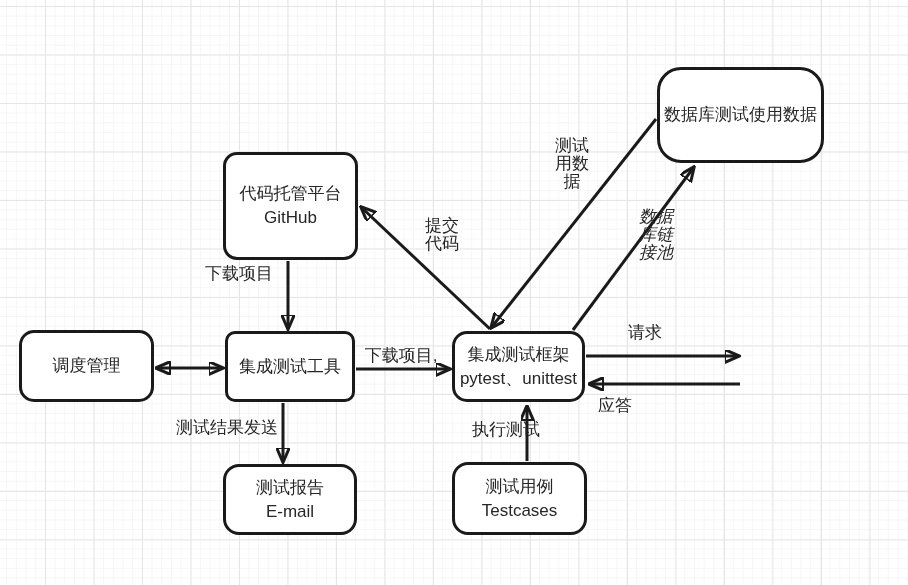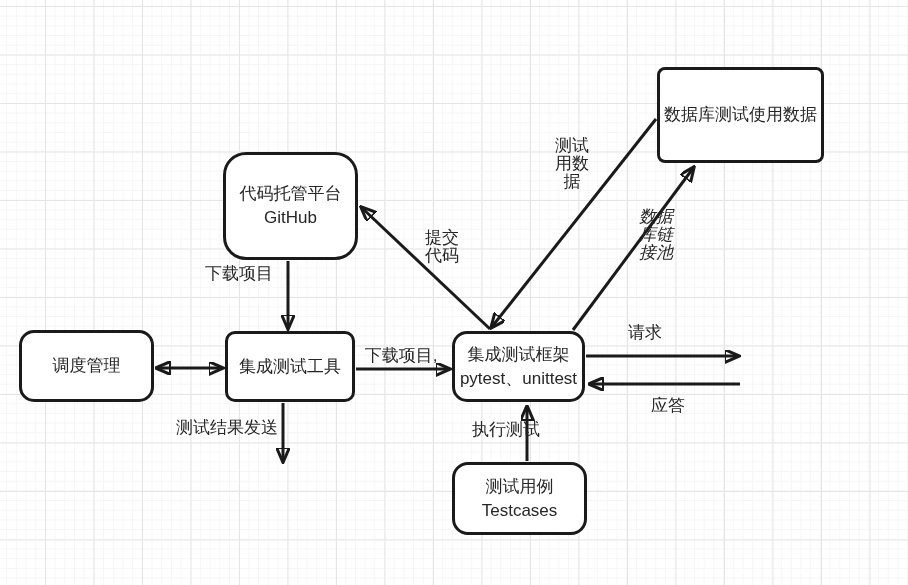--- a/index.html
+++ b/index.html
@@ -75,52 +75,54 @@
     <line x1="656" y1="119" x2="491" y2="328" marker-end="url(#ah)"></line>
     <line x1="573" y1="330" x2="694" y2="167" marker-end="url(#ah)"></line>
     <line x1="586" y1="356" x2="739" y2="356" marker-end="url(#ah)"></line>
     <line x1="740" y1="384" x2="589" y2="384" marker-end="url(#ah)"></line>
     <line x1="283" y1="403" x2="283" y2="462" marker-end="url(#ah)"></line>
     <line x1="527" y1="461" x2="527" y2="406" marker-end="url(#ah)"></line>
   </svg>
 
   <div class="node" style="left:19px; top:330px; width:135px; height:72px; border-radius:15px;">调度管理</div>
 
-  <div class="node" style="left:223px; top:152px; width:135px; height:108px; border-radius:23px;">代码托管平台
+  <div class="node" style="left:223px; top:152px; width:135px; height:108px; border-radius:14px;">代码托管平台
 GitHub</div>
 
   <div class="node" style="left:225px; top:331px; width:130px; height:71px; border-radius:10px;">集成测试工具</div>
 
   <div class="node" style="left:452px; top:331px; width:133px; height:71px; border-radius:15px;">集成测试框架
 pytest、unittest</div>
 
 
+  <div class="node" style="left:223px; top:464px; width:134px; height:71px; border-radius:16px;">测试报告
+E-mail</div>
 
   <div class="node" style="left:452px; top:462px; width:135px; height:73px; border-radius:16px;">测试用例
 Testcases</div>
 
-  <div class="node" style="left:657px; top:67px; width:167px; height:96px; border-radius:8px;">数据库测试使用数据</div>
+  <div class="node" style="left:657px; top:67px; width:167px; height:96px; border-radius:24px;">数据库测试使用数据</div>
 
   <div class="elabel" style="left:239px; top:265px;">下载项目</div>
 
-  <div class="elabel" style="left:442px; top:229px;text-align:center;">提交
+  <div class="elabel" style="left:442px; top:217px;text-align:center;">提交
 代码</div>
 
   <div class="elabel" style="left:572px; top:137px;">测试
 用数
 据</div>
 
   <div class="elabel" style="left:656px; top:208px;font-style:italic;">数据
 库链
 接池</div>
 
   <div class="elabel" style="left:401px; top:347px;">下载项目,</div>
 
   <div class="elabel" style="left:645px; top:324px;">请求</div>
 
-  <div class="elabel" style="left:668px; top:397px;">应答</div>
+  <div class="elabel" style="left:615px; top:397px;">应答</div>
 
   <div class="elabel" style="left:227px; top:419px;">测试结果发送</div>
 
   <div class="elabel" style="left:506px; top:421px;">执行测试</div>
 
 
 </div>
 
 </body></html>

